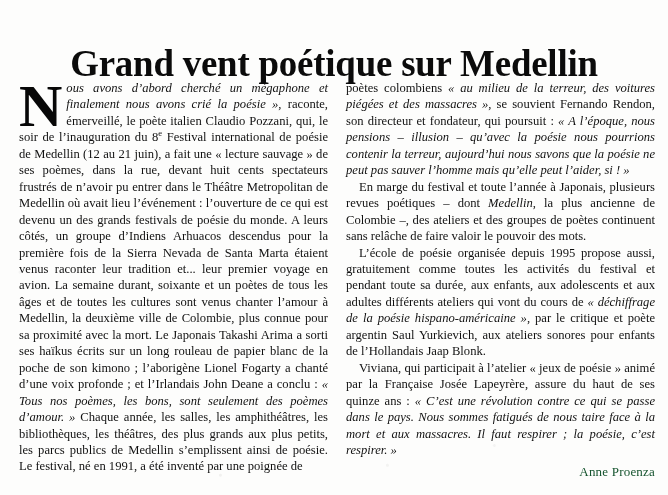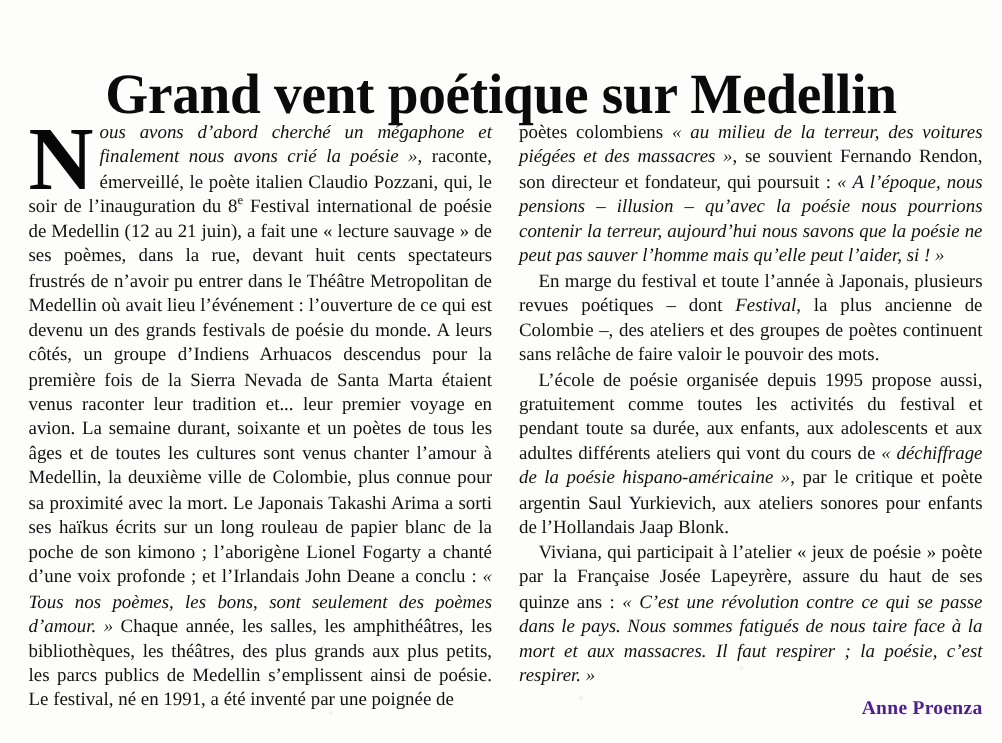--- a/index.html
+++ b/index.html
@@ -95,25 +95,25 @@
   i, .it { }
   sup.ord {
     font-size: 0.68em;
     vertical-align: super;
     line-height: 0;
   }
 
   .byline {
     margin-top: 6px;
     text-align: right;
-    font-weight: 700;
+    font-weight: 400;
     font-size: 13px;
     line-height: 16px;
     letter-spacing: .2px;
-    color: #4c1d95;
+    color: #14532d;
   }
 </style>
 </head>
 <body>
 
 <div class="page">
   <div class="scan-noise"></div>
 
   <h1 class="headline">Grand vent poétique sur Medellin</h1>
 
@@ -121,23 +121,23 @@
 
     <div class="col left">
       <p class="dropcap-para">
         <span class="dropcap">N</span><i>ous avons d’abord cherché un mégaphone et finalement nous avons crié la poésie »</i><span>, raconte, émerveillé, le poète italien Claudio Pozzani, qui, le soir de l’inauguration du </span><span>8</span><sup class="ord">e</sup><span> Festival international de poésie de Medellin (12 au 21 juin), a fait une « lecture sauvage » de ses poèmes, dans la rue, devant huit cents spectateurs frustrés de n’avoir pu entrer dans le Théâtre Metropolitan de Medellin où avait lieu l’événement : l’ouverture de ce qui est devenu un des grands festivals de poésie du monde. A leurs côtés, un groupe d’Indiens Arhuacos descendus pour la première fois de la Sierra Nevada de Santa Marta étaient venus raconter leur tradition et... leur premier voyage en avion. La semaine durant, soixante et un poètes de tous les âges et de toutes les cultures sont venus chanter l’amour à Medellin, la deuxième ville de Colombie, plus connue pour sa proximité avec la mort. Le Japonais Takashi Arima a sorti ses haïkus écrits sur un long rouleau de papier blanc de la poche de son kimono ; l’aborigène Lionel Fogarty a chanté d’une voix profonde ; et l’Irlandais John Deane a conclu : </span><i>« Tous nos poèmes, les bons, sont seulement des poèmes d’amour. »</i><span> Chaque année, les salles, les amphithéâtres, les bibliothèques, les théâtres, des plus grands aux plus petits, les parcs publics de Medellin s’emplissent ainsi de poésie. Le festival, né en 1991, a été inventé par une poignée de</span>
       </p>
     </div>
 
     <div class="col right">
       <p><span>poètes colombiens </span><i>« au milieu de la terreur, des voitures piégées et des massacres »</i><span>, se souvient Fernando Rendon, son directeur et fondateur, qui poursuit : </span><i>« A l’époque, nous pensions – illusion – qu’avec la poésie nous pourrions contenir la terreur, aujourd’hui nous savons que la poésie ne peut pas sauver l’homme mais qu’elle peut l’aider, si ! »</i></p>
 
-      <p><span>En marge du festival et toute l’année à Japonais, plusieurs revues poétiques – dont </span><i>Festival</i><span>, la plus ancienne de Colombie –, des ateliers et des groupes de poètes continuent sans relâche de faire valoir le pouvoir des mots.</span></p>
+      <p><span>En marge du festival et toute l’année à Japonais, plusieurs revues poétiques – dont </span><i>Medellin</i><span>, la plus ancienne de Colombie –, des ateliers et des groupes de poètes continuent sans relâche de faire valoir le pouvoir des mots.</span></p>
 
       <p><span>L’école de poésie organisée depuis 1995 propose aussi, gratuitement comme toutes les activités du festival et pendant toute sa durée, aux enfants, aux adolescents et aux adultes différents ateliers qui vont du cours de </span><i>« déchiffrage de la poésie hispano-américaine »</i><span>, par le critique et poète argentin Saul Yurkievich, aux ateliers sonores pour enfants de l’Hollandais Jaap Blonk.</span></p>
 
-      <p><span>Viviana, qui participait à l’atelier « jeux de poésie » poète par la Française Josée Lapeyrère, assure du haut de ses quinze ans : </span><i>« C’est une révolution contre ce qui se passe dans le pays. Nous sommes fatigués de nous taire face à la mort et aux massacres. Il faut respirer ; la poésie, c’est respirer. »</i></p>
+      <p><span>Viviana, qui participait à l’atelier « jeux de poésie » animé par la Française Josée Lapeyrère, assure du haut de ses quinze ans : </span><i>« C’est une révolution contre ce qui se passe dans le pays. Nous sommes fatigués de nous taire face à la mort et aux massacres. Il faut respirer ; la poésie, c’est respirer. »</i></p>
 
       <div class="byline">Anne Proenza</div>
     </div>
 
   </div>
 </div>
 
 </body></html>

